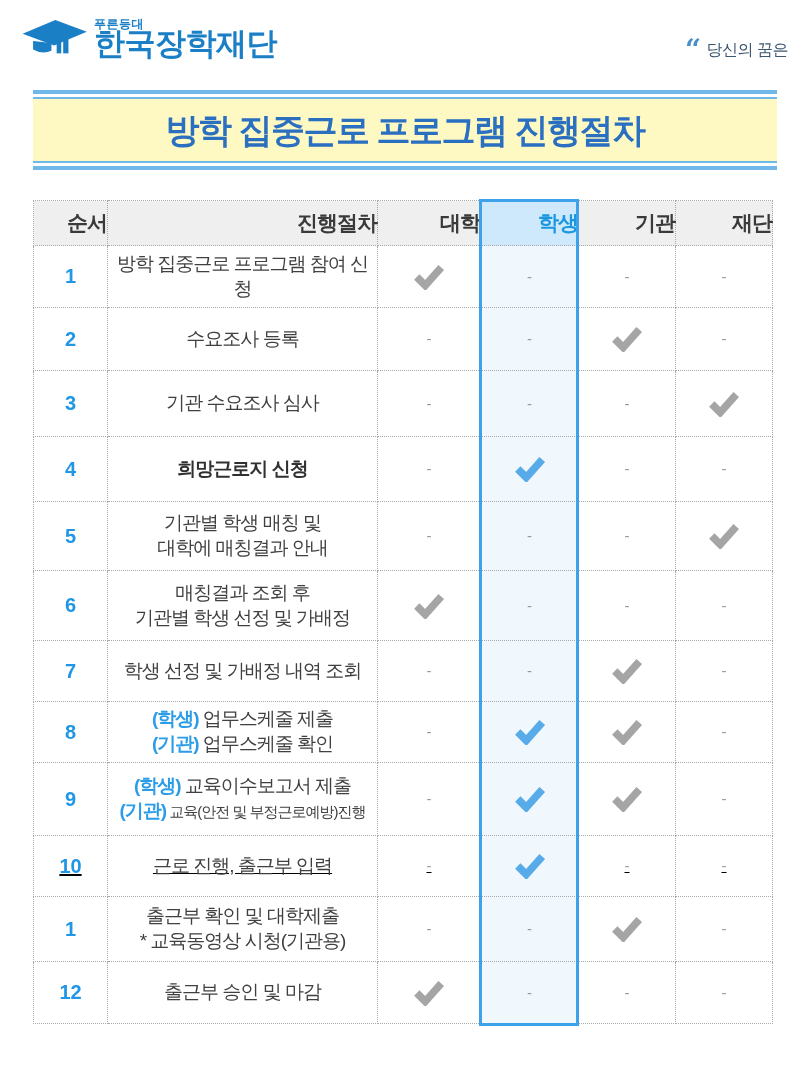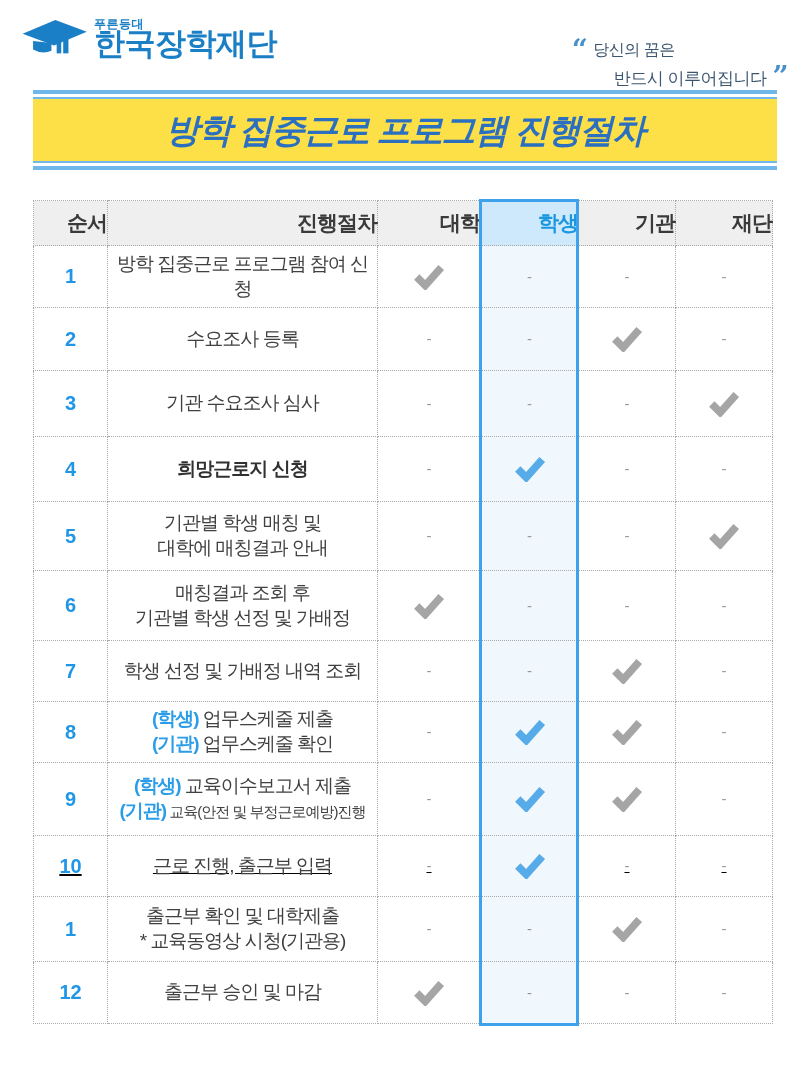--- a/index.html
+++ b/index.html
@@ -22,21 +22,21 @@
            color:#4a90c8; font-size:28px; line-height:10px; }
   .quote.open  { position:relative; top:4px; margin-right:6px; }
   .quote.close { position:relative; top:2px; margin-left:6px; }
 
   
   .banner { position:absolute; left:33px; top:90px; width:744px; }
   .rule { width:100%; }
   .rule.thick { height:4px; background:#70b7ea; }
   .rule.thin  { height:2px; background:#70b7ea; }
   .rule.gap   { height:3px; background:#ffffff; }
-  .banner-body { height:62px; background:#fde047;font-style:italic; }
+  .banner-body { height:62px; background:#fef9c3; }
   .banner-body h1 {
     margin:0; text-align:center; line-height:62px;
     font-size:34px; font-weight:bold; color:#2b6fc0; letter-spacing:-1.5px;
   }
 
   
   .table-wrap { position:absolute; left:33px; top:200px; width:739px; }
   table { border-collapse:collapse; table-layout:fixed; width:739px; }
   th, td { border:1px dotted #a9a9a9; padding:0; }
   thead th {
@@ -89,23 +89,20 @@
     </svg>
     <div class="logo-text">
       <span class="logo-small">푸른등대</span>
       <span class="logo-main">한국장학재단</span>
     </div>
   </div>
 
   <div class="tagline">
     <div class="tag-row1">
       <span class="quote open">“</span><span>당신의 꿈은</span>
-    </div>
-    <div class="tag-row2">
-      <span>반드시 이루어집니다</span><span class="quote close">”</span>
     </div>
   </div>
 
   <div class="banner">
     <div class="rule thick"></div>
     <div class="rule gap"></div>
     <div class="rule thin"></div>
     <div class="banner-body">
       <h1>방학 집중근로 프로그램 진행절차</h1>
     </div>

